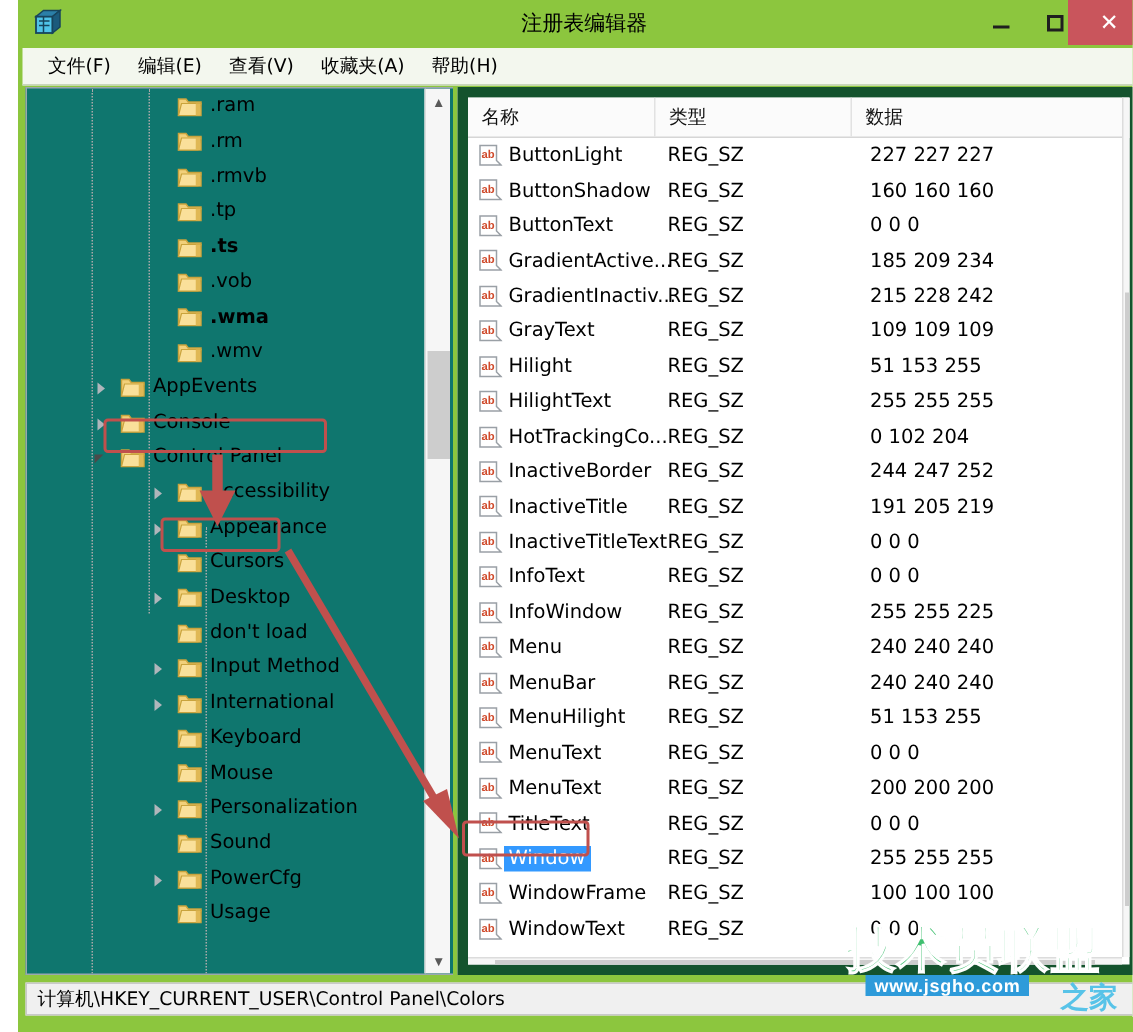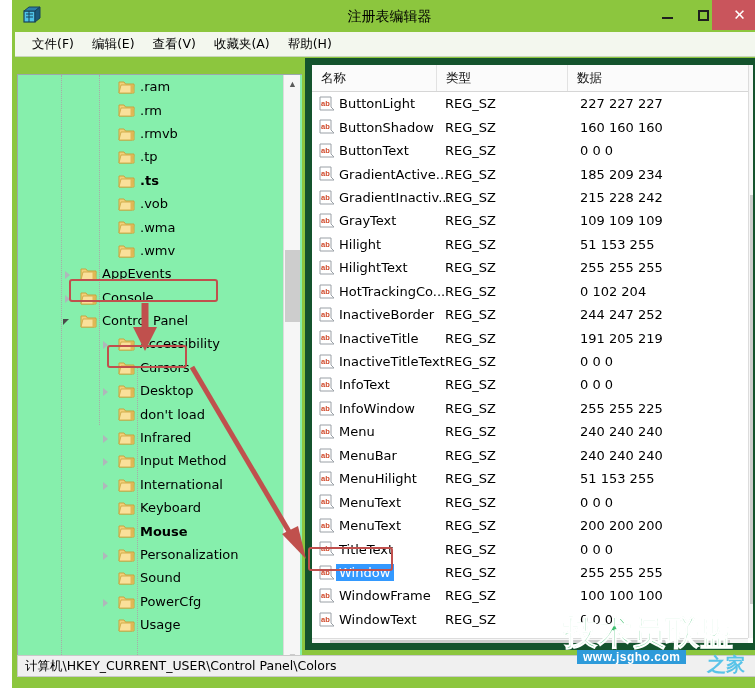--- a/index.html
+++ b/index.html
@@ -69,23 +69,23 @@
   .menu-item {
     font-size: 12.5px;
     color: #000;
     padding: 3px 9px;
     white-space: nowrap;
     font-family: "DejaVu Sans", "Liberation Sans", sans-serif;
   }
 
   
   #tree-pane {
-    position: absolute; left: 5px; top: 74px;
+    position: absolute; left: 5px; top: 58px;
     width: 285px; height: 592px;
-    background: #86efac;
+    background: #0f766e;
     border: 1px solid #9ba7ae;
     border-right: none;
     overflow: hidden;
   }
   #list-pane {
     position: absolute; left: 293px; top: 58px;
     width: 455px; height: 592px;
     background: #ffffff;
     border: 7px solid #14532d;
     overflow: hidden;
@@ -332,21 +332,21 @@
               <rect x="12.5" y="6" width="3" height="8" fill="#E0B855"></rect>
             </svg></div>
           <div class="tree-label" style="left: 122px;">.vob</div>
         </div>
         <div class="tree-row">
           <div class="folder" style="left: 100px;"><svg width="17" height="15" viewBox="0 0 17 15">
               <path d="M1 3 L6 3 L7.5 5 L16 5 L16 14 L1 14 Z" fill="#F2D07A" stroke="#C9A33D" stroke-width="1"></path>
               <path d="M3 6 L16 6 L14 14 L1 14 Z" fill="#FAE09A" stroke="#C9A33D" stroke-width="0.8"></path>
               <rect x="12.5" y="6" width="3" height="8" fill="#E0B855"></rect>
             </svg></div>
-          <div class="tree-label" style="left: 122px;">.wma</div>
+          <div class="tree-label" style="left: 122px; font-weight: bold;">.wma</div>
         </div>
         <div class="tree-row">
           <div class="folder" style="left: 100px;"><svg width="17" height="15" viewBox="0 0 17 15">
               <path d="M1 3 L6 3 L7.5 5 L16 5 L16 14 L1 14 Z" fill="#F2D07A" stroke="#C9A33D" stroke-width="1"></path>
               <path d="M3 6 L16 6 L14 14 L1 14 Z" fill="#FAE09A" stroke="#C9A33D" stroke-width="0.8"></path>
               <rect x="12.5" y="6" width="3" height="8" fill="#E0B855"></rect>
             </svg></div>
           <div class="tree-label" style="left: 122px;">.wmv</div>
         </div>
         <div class="tree-row">
@@ -387,20 +387,31 @@
             <div class="tri-collapsed"></div>
           </div>
           <div class="folder" style="left: 100px;"><svg width="17" height="15" viewBox="0 0 17 15">
               <path d="M1 3 L6 3 L7.5 5 L16 5 L16 14 L1 14 Z" fill="#F2D07A" stroke="#C9A33D" stroke-width="1"></path>
               <path d="M3 6 L16 6 L14 14 L1 14 Z" fill="#FAE09A" stroke="#C9A33D" stroke-width="0.8"></path>
               <rect x="12.5" y="6" width="3" height="8" fill="#E0B855"></rect>
             </svg></div>
           <div class="tree-label" style="left: 122px;">Accessibility</div>
         </div>
         <div class="tree-row">
+          <div class="tw-expander" style="left: 83px;">
+            <div class="tri-collapsed"></div>
+          </div>
+          <div class="folder" style="left: 100px;"><svg width="17" height="15" viewBox="0 0 17 15">
+              <path d="M1 3 L6 3 L7.5 5 L16 5 L16 14 L1 14 Z" fill="#F2D07A" stroke="#C9A33D" stroke-width="1"></path>
+              <path d="M3 6 L16 6 L14 14 L1 14 Z" fill="#FAE09A" stroke="#C9A33D" stroke-width="0.8"></path>
+              <rect x="12.5" y="6" width="3" height="8" fill="#E0B855"></rect>
+            </svg></div>
+          <div class="tree-label" style="left: 122px;">Appearance</div>
+        </div>
+        <div class="tree-row">
           <div class="folder" style="left: 100px;"><svg width="17" height="15" viewBox="0 0 17 15">
               <path d="M1 3 L6 3 L7.5 5 L16 5 L16 14 L1 14 Z" fill="#F2D07A" stroke="#C9A33D" stroke-width="1"></path>
               <path d="M3 6 L16 6 L14 14 L1 14 Z" fill="#FAE09A" stroke="#C9A33D" stroke-width="0.8"></path>
               <rect x="12.5" y="6" width="3" height="8" fill="#E0B855"></rect>
             </svg></div>
           <div class="tree-label" style="left: 122px;">Cursors</div>
         </div>
         <div class="tree-row">
           <div class="tw-expander" style="left: 83px;">
             <div class="tri-collapsed"></div>
@@ -422,59 +433,48 @@
         </div>
         <div class="tree-row">
           <div class="tw-expander" style="left: 83px;">
             <div class="tri-collapsed"></div>
           </div>
           <div class="folder" style="left: 100px;"><svg width="17" height="15" viewBox="0 0 17 15">
               <path d="M1 3 L6 3 L7.5 5 L16 5 L16 14 L1 14 Z" fill="#F2D07A" stroke="#C9A33D" stroke-width="1"></path>
               <path d="M3 6 L16 6 L14 14 L1 14 Z" fill="#FAE09A" stroke="#C9A33D" stroke-width="0.8"></path>
               <rect x="12.5" y="6" width="3" height="8" fill="#E0B855"></rect>
             </svg></div>
-          <div class="tree-label" style="left: 122px;">Infrared</div>
+          <div class="tree-label" style="left: 122px;">Input Method</div>
         </div>
         <div class="tree-row">
           <div class="tw-expander" style="left: 83px;">
             <div class="tri-collapsed"></div>
           </div>
           <div class="folder" style="left: 100px;"><svg width="17" height="15" viewBox="0 0 17 15">
               <path d="M1 3 L6 3 L7.5 5 L16 5 L16 14 L1 14 Z" fill="#F2D07A" stroke="#C9A33D" stroke-width="1"></path>
               <path d="M3 6 L16 6 L14 14 L1 14 Z" fill="#FAE09A" stroke="#C9A33D" stroke-width="0.8"></path>
               <rect x="12.5" y="6" width="3" height="8" fill="#E0B855"></rect>
             </svg></div>
-          <div class="tree-label" style="left: 122px;">Input Method</div>
-        </div>
-        <div class="tree-row">
-          <div class="tw-expander" style="left: 83px;">
-            <div class="tri-collapsed"></div>
-          </div>
-          <div class="folder" style="left: 100px;"><svg width="17" height="15" viewBox="0 0 17 15">
-              <path d="M1 3 L6 3 L7.5 5 L16 5 L16 14 L1 14 Z" fill="#F2D07A" stroke="#C9A33D" stroke-width="1"></path>
-              <path d="M3 6 L16 6 L14 14 L1 14 Z" fill="#FAE09A" stroke="#C9A33D" stroke-width="0.8"></path>
-              <rect x="12.5" y="6" width="3" height="8" fill="#E0B855"></rect>
-            </svg></div>
           <div class="tree-label" style="left: 122px;">International</div>
         </div>
         <div class="tree-row">
           <div class="folder" style="left: 100px;"><svg width="17" height="15" viewBox="0 0 17 15">
               <path d="M1 3 L6 3 L7.5 5 L16 5 L16 14 L1 14 Z" fill="#F2D07A" stroke="#C9A33D" stroke-width="1"></path>
               <path d="M3 6 L16 6 L14 14 L1 14 Z" fill="#FAE09A" stroke="#C9A33D" stroke-width="0.8"></path>
               <rect x="12.5" y="6" width="3" height="8" fill="#E0B855"></rect>
             </svg></div>
           <div class="tree-label" style="left: 122px;">Keyboard</div>
         </div>
         <div class="tree-row">
           <div class="folder" style="left: 100px;"><svg width="17" height="15" viewBox="0 0 17 15">
               <path d="M1 3 L6 3 L7.5 5 L16 5 L16 14 L1 14 Z" fill="#F2D07A" stroke="#C9A33D" stroke-width="1"></path>
               <path d="M3 6 L16 6 L14 14 L1 14 Z" fill="#FAE09A" stroke="#C9A33D" stroke-width="0.8"></path>
               <rect x="12.5" y="6" width="3" height="8" fill="#E0B855"></rect>
             </svg></div>
-          <div class="tree-label" style="left: 122px; font-weight: bold;">Mouse</div>
+          <div class="tree-label" style="left: 122px;">Mouse</div>
         </div>
         <div class="tree-row">
           <div class="tw-expander" style="left: 83px;">
             <div class="tri-collapsed"></div>
           </div>
           <div class="folder" style="left: 100px;"><svg width="17" height="15" viewBox="0 0 17 15">
               <path d="M1 3 L6 3 L7.5 5 L16 5 L16 14 L1 14 Z" fill="#F2D07A" stroke="#C9A33D" stroke-width="1"></path>
               <path d="M3 6 L16 6 L14 14 L1 14 Z" fill="#FAE09A" stroke="#C9A33D" stroke-width="0.8"></path>
               <rect x="12.5" y="6" width="3" height="8" fill="#E0B855"></rect>
             </svg></div>

